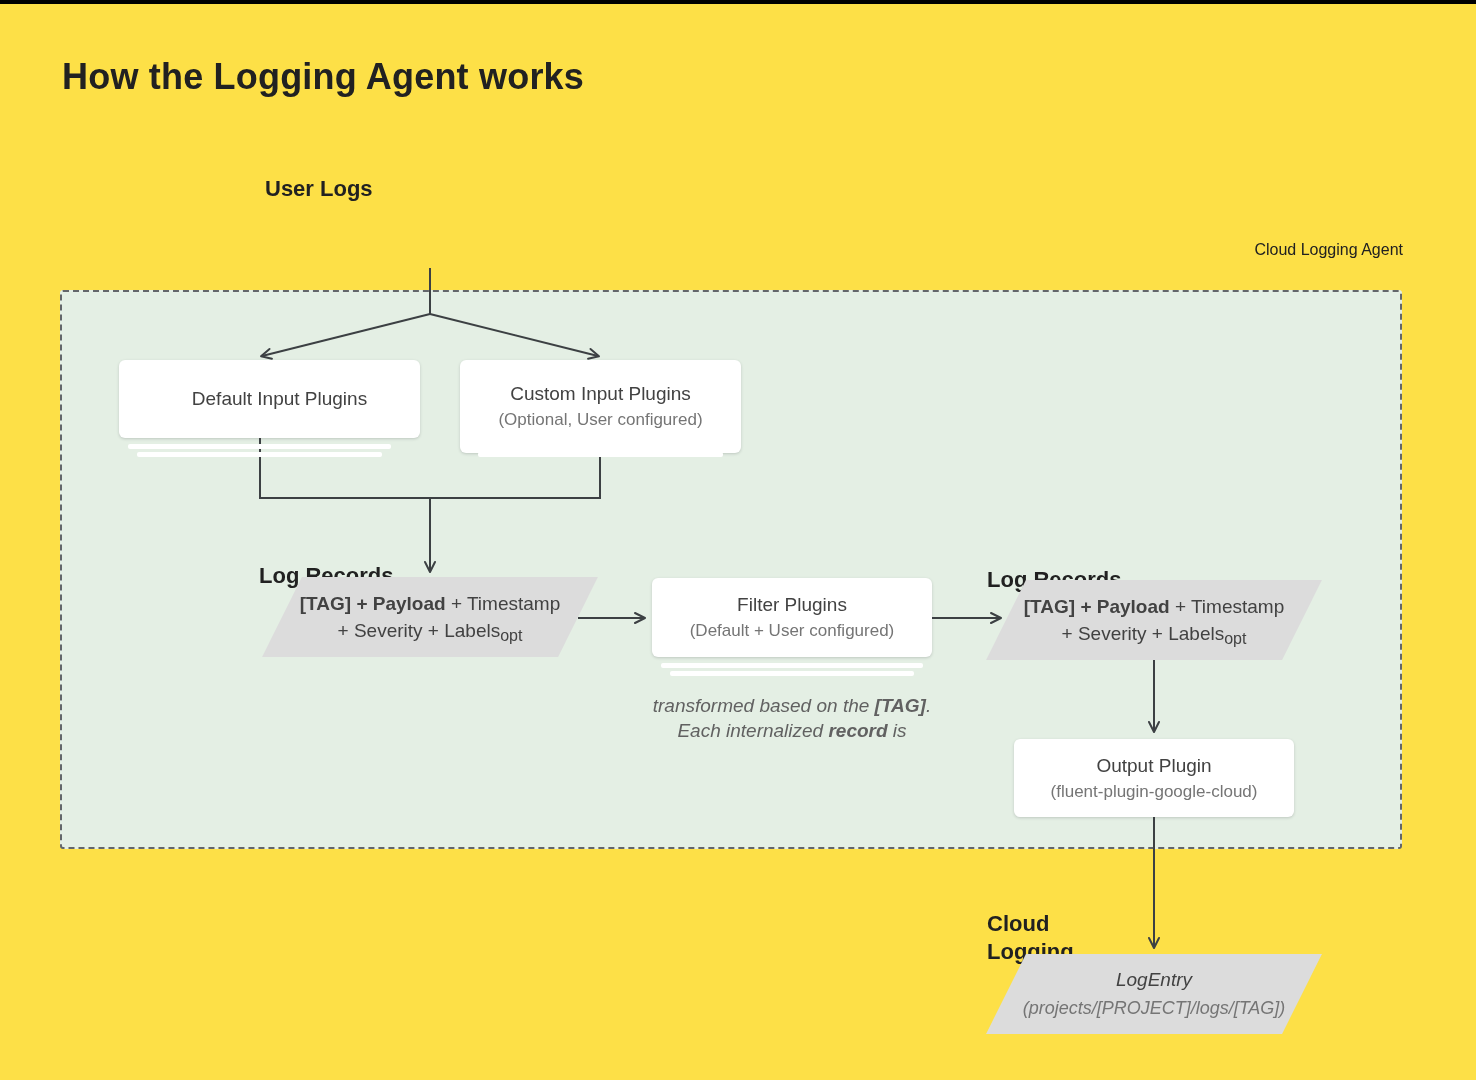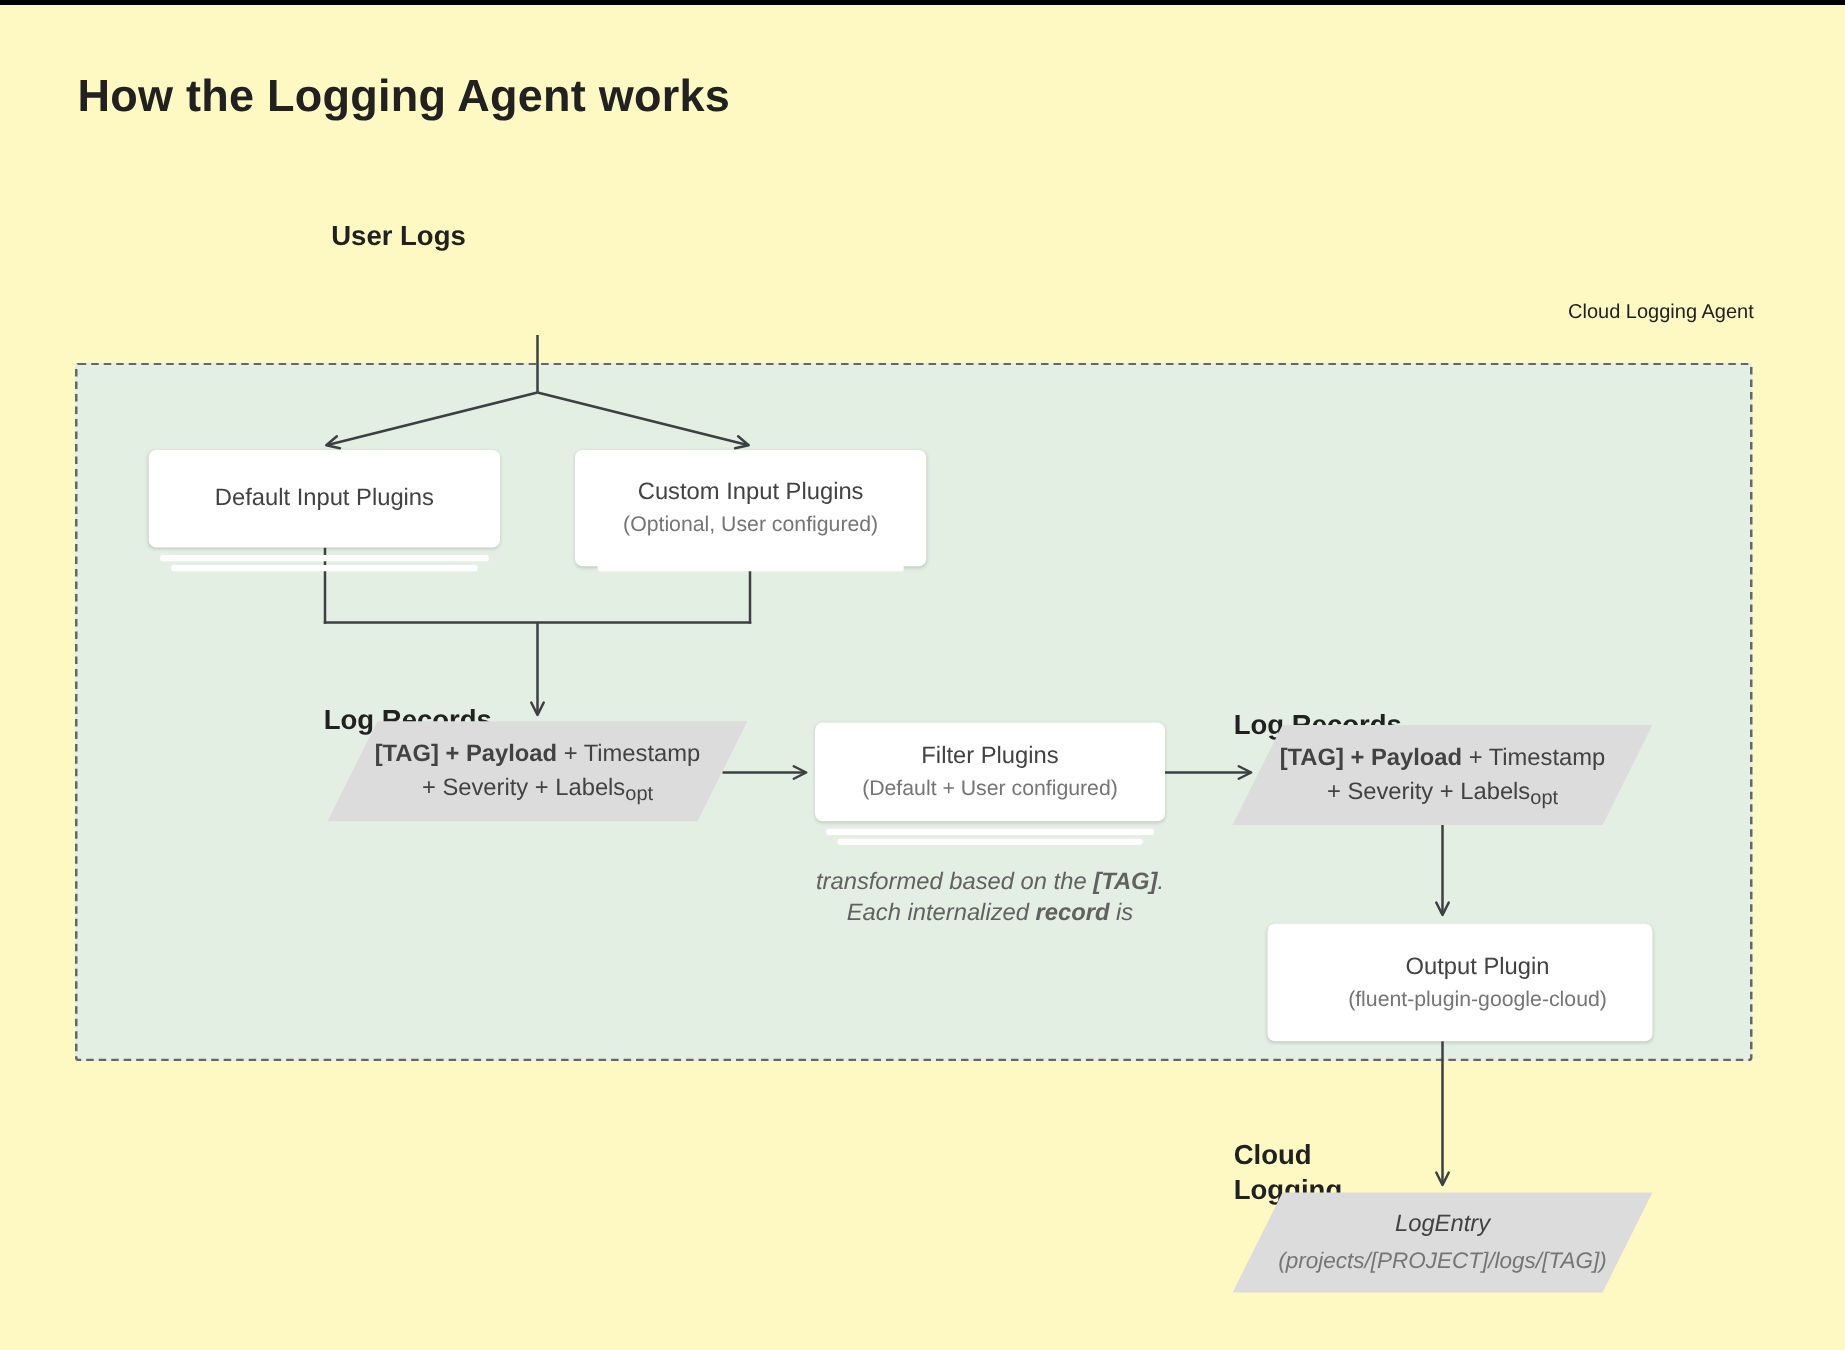--- a/index.html
+++ b/index.html
@@ -1,18 +1,18 @@
 <!DOCTYPE html>
 <html><head>
 <meta charset="utf-8">
 <style>
   html,body{margin:0;padding:0;background:#def1fb;}
   #canvas{
     position:relative;width:1476px;height:1080px;overflow:hidden;
-    background:#fef9c3;font-family:"Liberation Sans",sans-serif;
+    background:#fde047;font-family:"Liberation Sans",sans-serif;
     color:#212121;
   }
   .topbar{position:absolute;left:0;top:0;width:1476px;height:4px;background:#000;}
   .page-title{position:absolute;left:62px;top:56px;font-size:36px;font-weight:600;letter-spacing:.2px;color:#212121;}
   .flow-label{position:absolute;font-size:22px;font-weight:bold;color:#212121;line-height:28px;margin-top:32px;}
   .agent-label{position:absolute;font-size:16px;font-weight:400;color:#212121;}
   .agent-box{
     position:absolute;left:60px;top:290px;width:1338px;height:555px;
     background:#e4efe4;border:2px dashed #63666a;border-radius:3px;
   }
@@ -70,21 +70,21 @@
       <path d="M1154,660 L1154,731" marker-end="url(#arrow)"></path>
       <path d="M1154,817 L1154,947" marker-end="url(#arrow)"></path>
     </g>
   </svg>
 
   <div class="flow-label" style="left:265px;top:143px;">User Logs</div>
 
 
   <div class="agent-label" style="right:73px;top:241px;">Cloud Logging Agent</div>
 
-  <div class="card" style="left:119px;top:360px;width:281px;height:78px;">
+  <div class="card" style="left:119px;top:360px;width:281px;height:78px;padding-left:20px;">
     <div class="card-title">Default Input Plugins</div>
   </div>
   <div class="bar" style="left:128px;top:444px;width:263px;"></div>
   <div class="bar" style="left:137px;top:452px;width:245px;"></div>
 
   <div class="card" style="left:460px;top:360px;width:281px;height:93px;">
     <div class="card-title">Custom Input Plugins</div>
     <div class="card-sub">(Optional, User configured)</div>
   </div>
   <div class="bar" style="left:469px;top:444px;width:263px;"></div>
@@ -115,21 +115,21 @@
   <div class="flow-label" style="left:987px;top:534px;">Log Records</div>
 
   <div class="para" style="left:986px;top:580px;width:336px;height:80px;">
     <div class="bg"></div>
     <div class="content">
       <div><span class="t-bold">[TAG] + Payload</span><span> + Timestamp</span></div>
       <div><span>+ Severity + Labels</span><span class="sub">opt</span></div>
     </div>
   </div>
 
-  <div class="card" style="left:1014px;top:739px;width:280px;height:94px;padding-left:28px;">
+  <div class="card" style="left:1014px;top:739px;width:280px;height:78px;">
     <div class="card-title">Output Plugin</div>
     <div class="card-sub">(fluent-plugin-google-cloud)</div>
   </div>
 
   <div class="flow-label" style="left:987px;top:878px;">
     <div>Cloud</div>
     <div>Logging</div>
   </div>
 
   <div class="para" style="left:986px;top:954px;width:336px;height:80px;font-style:italic;">

